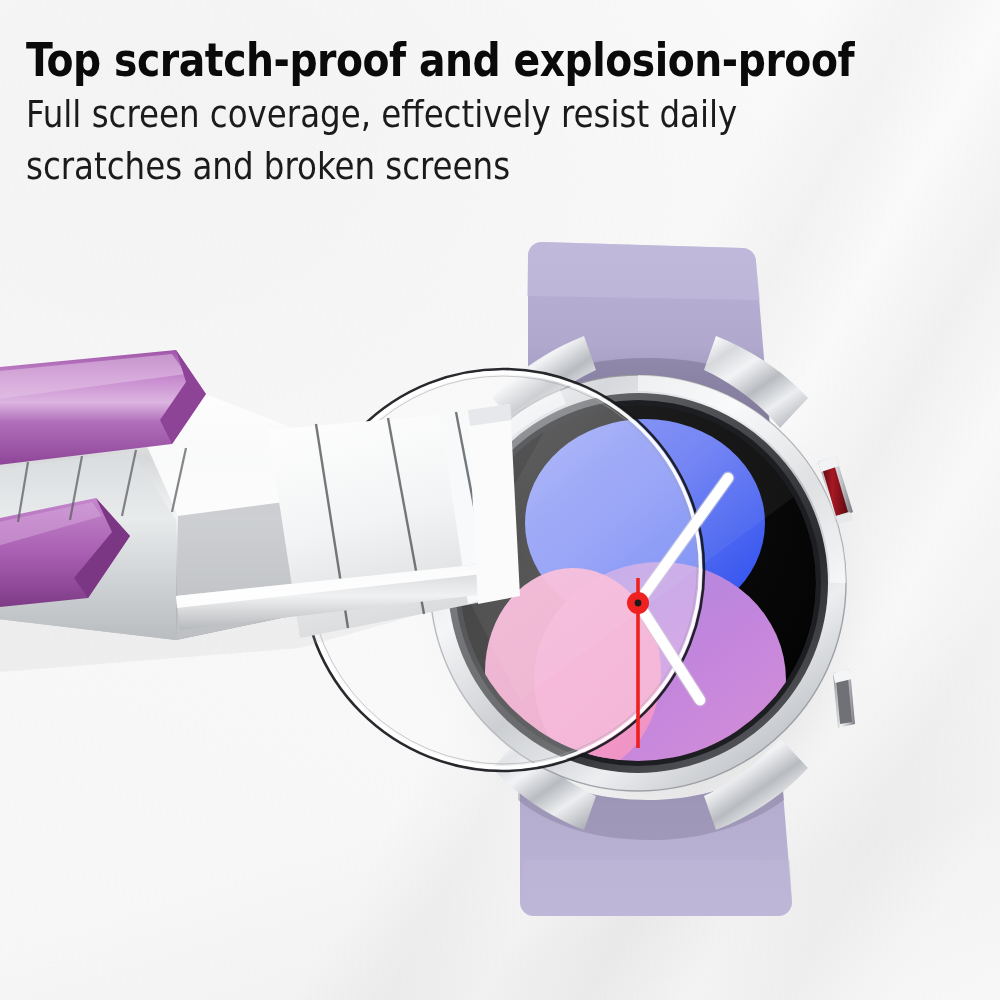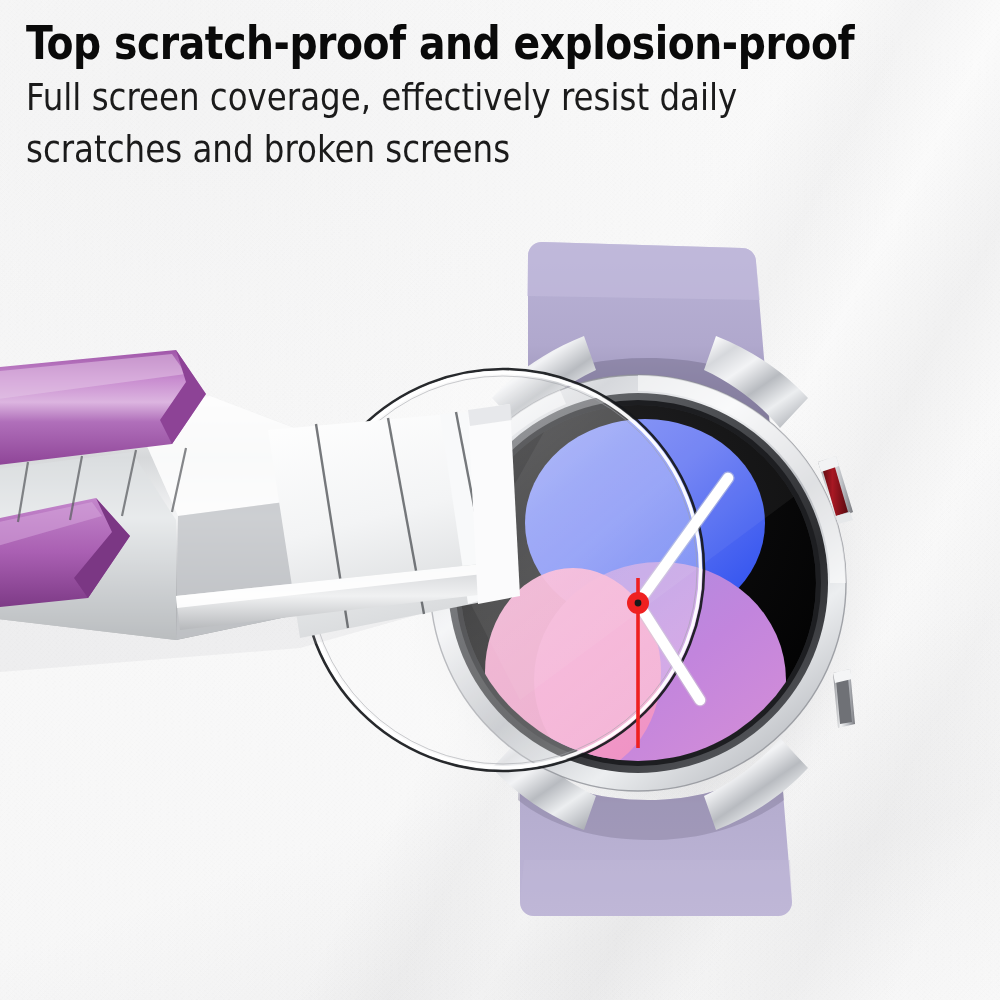--- a/index.html
+++ b/index.html
@@ -21,21 +21,21 @@
       linear-gradient(200deg, rgba(255,255,255,0) 0%, rgba(140,140,145,.035) 100%),
       radial-gradient(120% 90% at 18% 10%, rgba(145,145,150,.06), rgba(0,0,0,0) 62%);
   }
   .bg-noise{position:absolute;inset:0;opacity:.5;
     background-image:
       repeating-linear-gradient(41deg, rgba(0,0,0,.012) 0 1px, rgba(0,0,0,0) 1px 3px),
       repeating-linear-gradient(131deg, rgba(0,0,0,.010) 0 1px, rgba(0,0,0,0) 1px 4px);
   }
 
   
-  .headings{position:absolute;left:0;top:0;width:1000px;padding-top:18px;}
+  .headings{position:absolute;left:0;top:0;width:1000px;padding-top:35px;}
   .headline{
     margin:0 0 4px 26px;
     font-family:"DejaVu Sans Condensed","Liberation Sans Narrow","Liberation Sans",sans-serif;
     font-weight:700;font-size:47px;line-height:1.05;color:#0a0a0a;
     letter-spacing:-.5px;transform:scaleX(.93);transform-origin:left center;
     white-space:nowrap;
   }
   .subline{
     margin:0 0 6px 26px;
     font-family:"DejaVu Sans Condensed","Liberation Sans Narrow","Liberation Sans",sans-serif;

